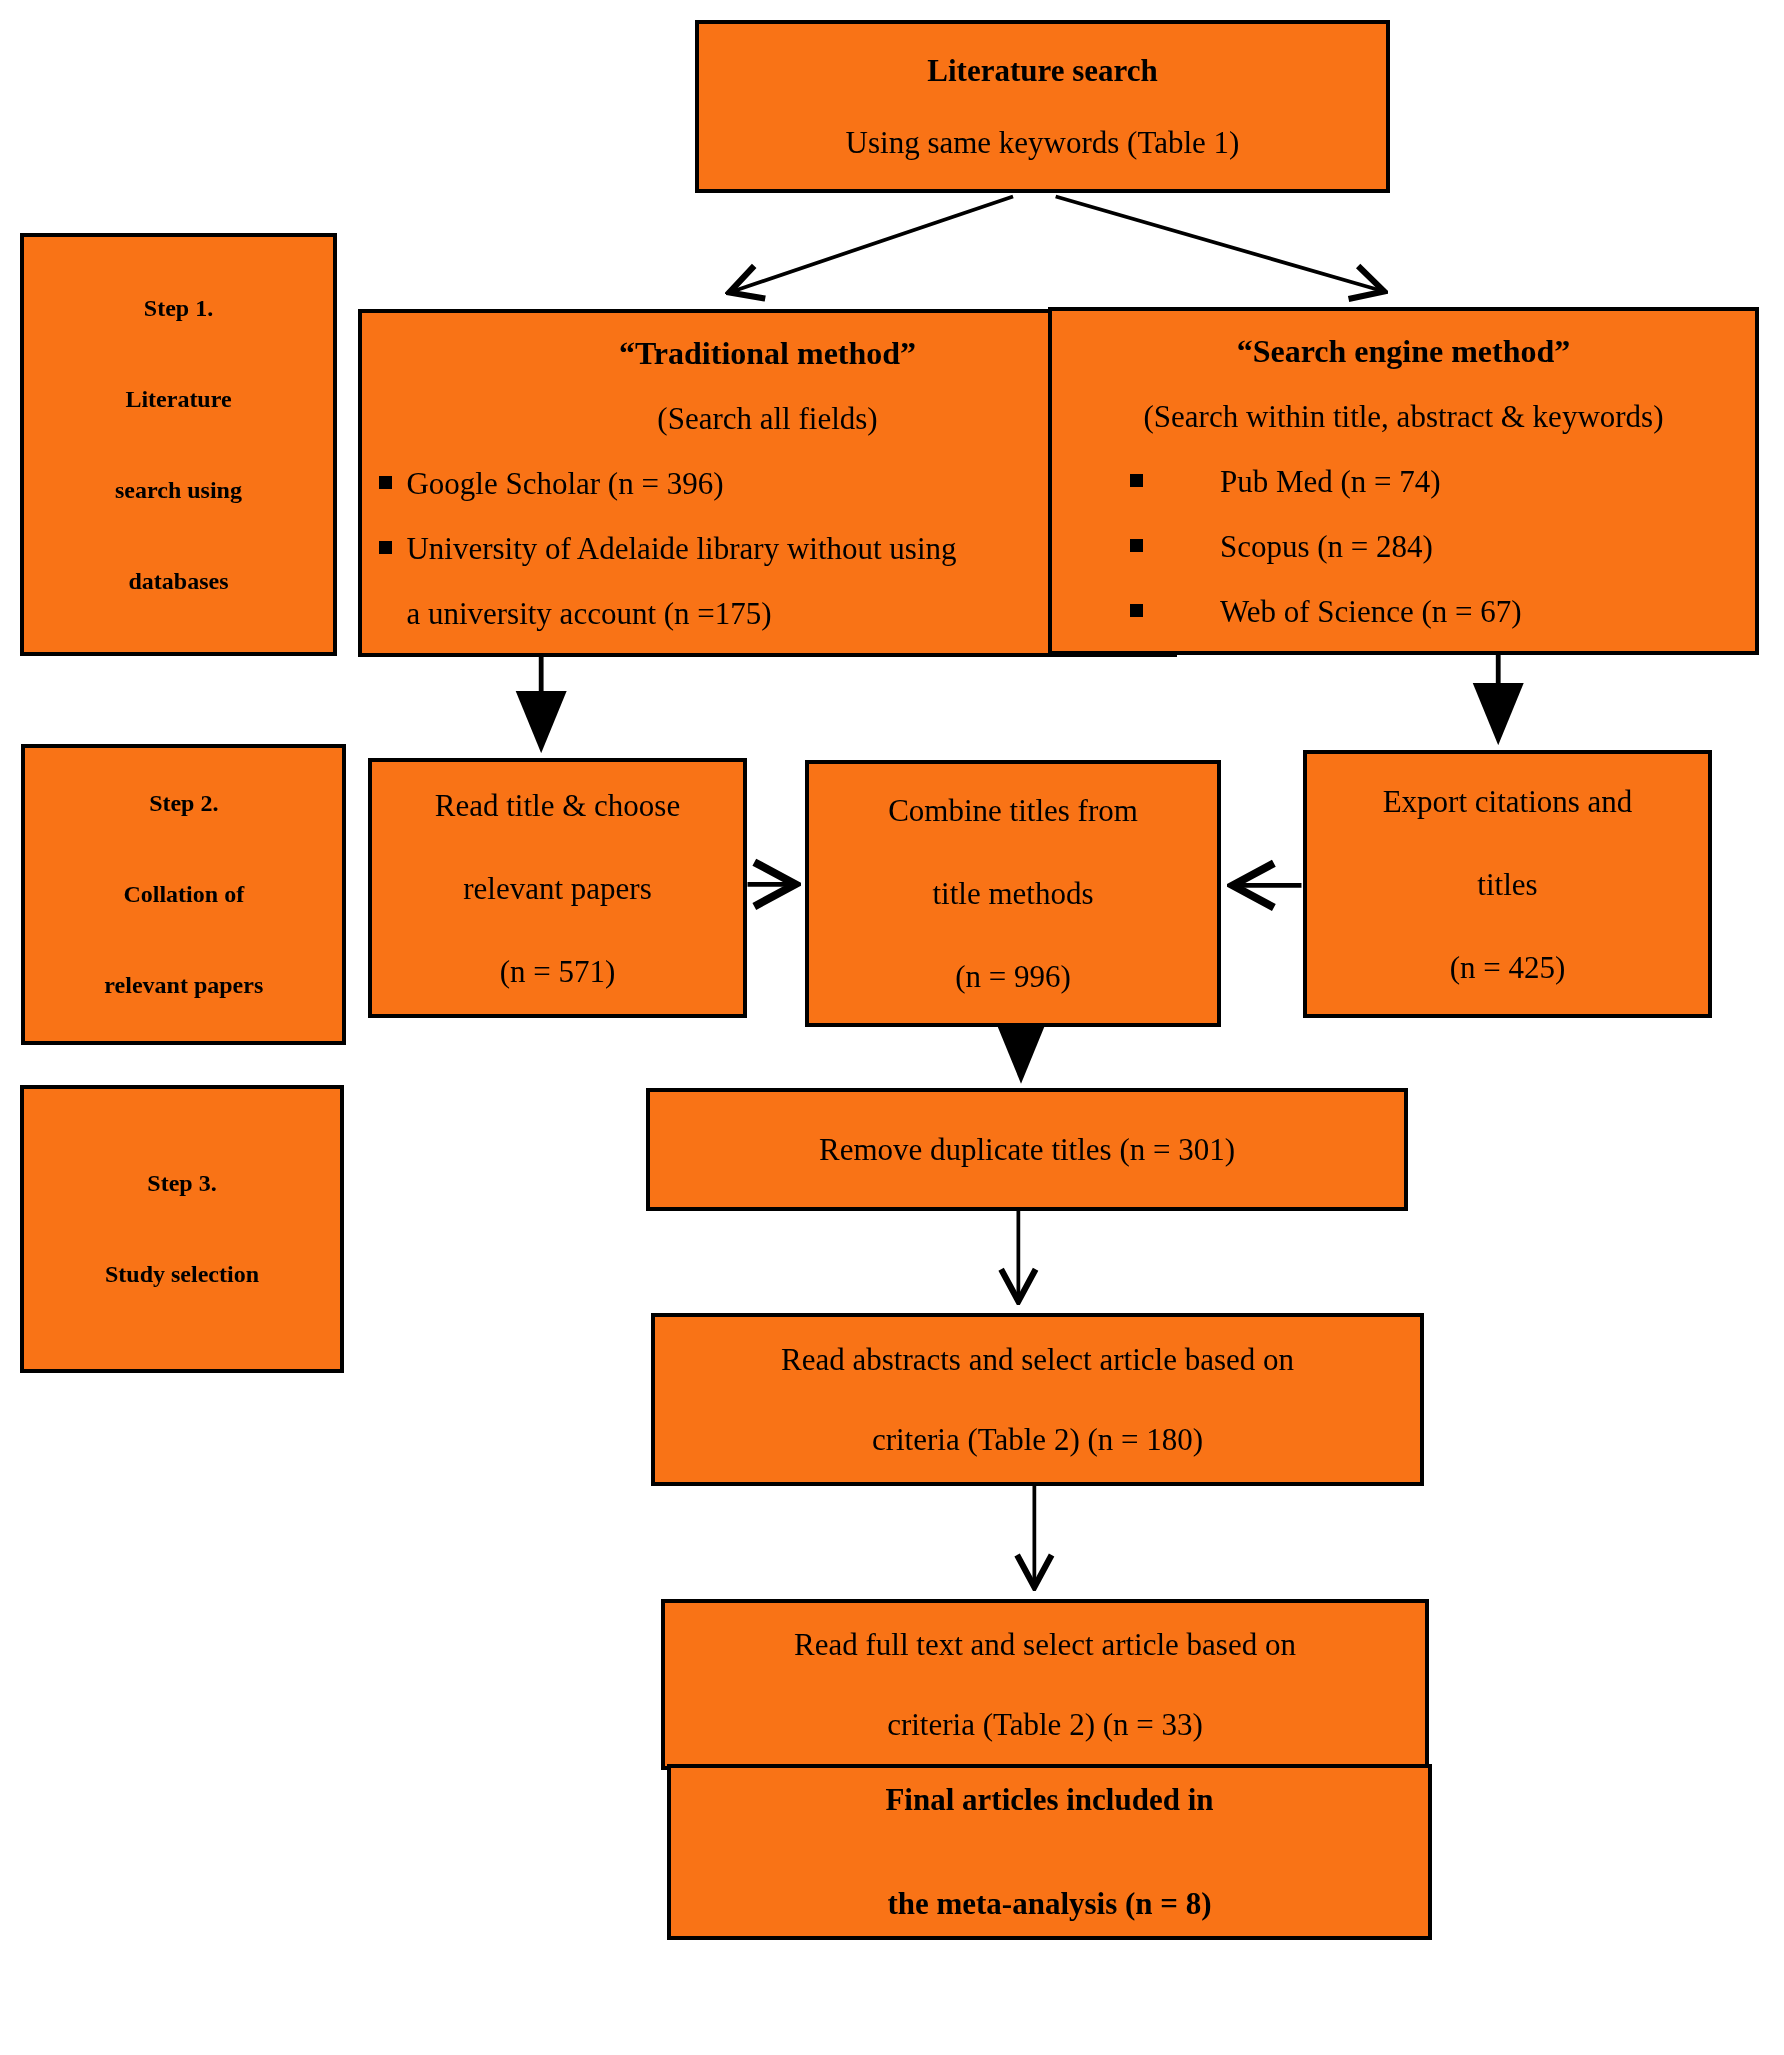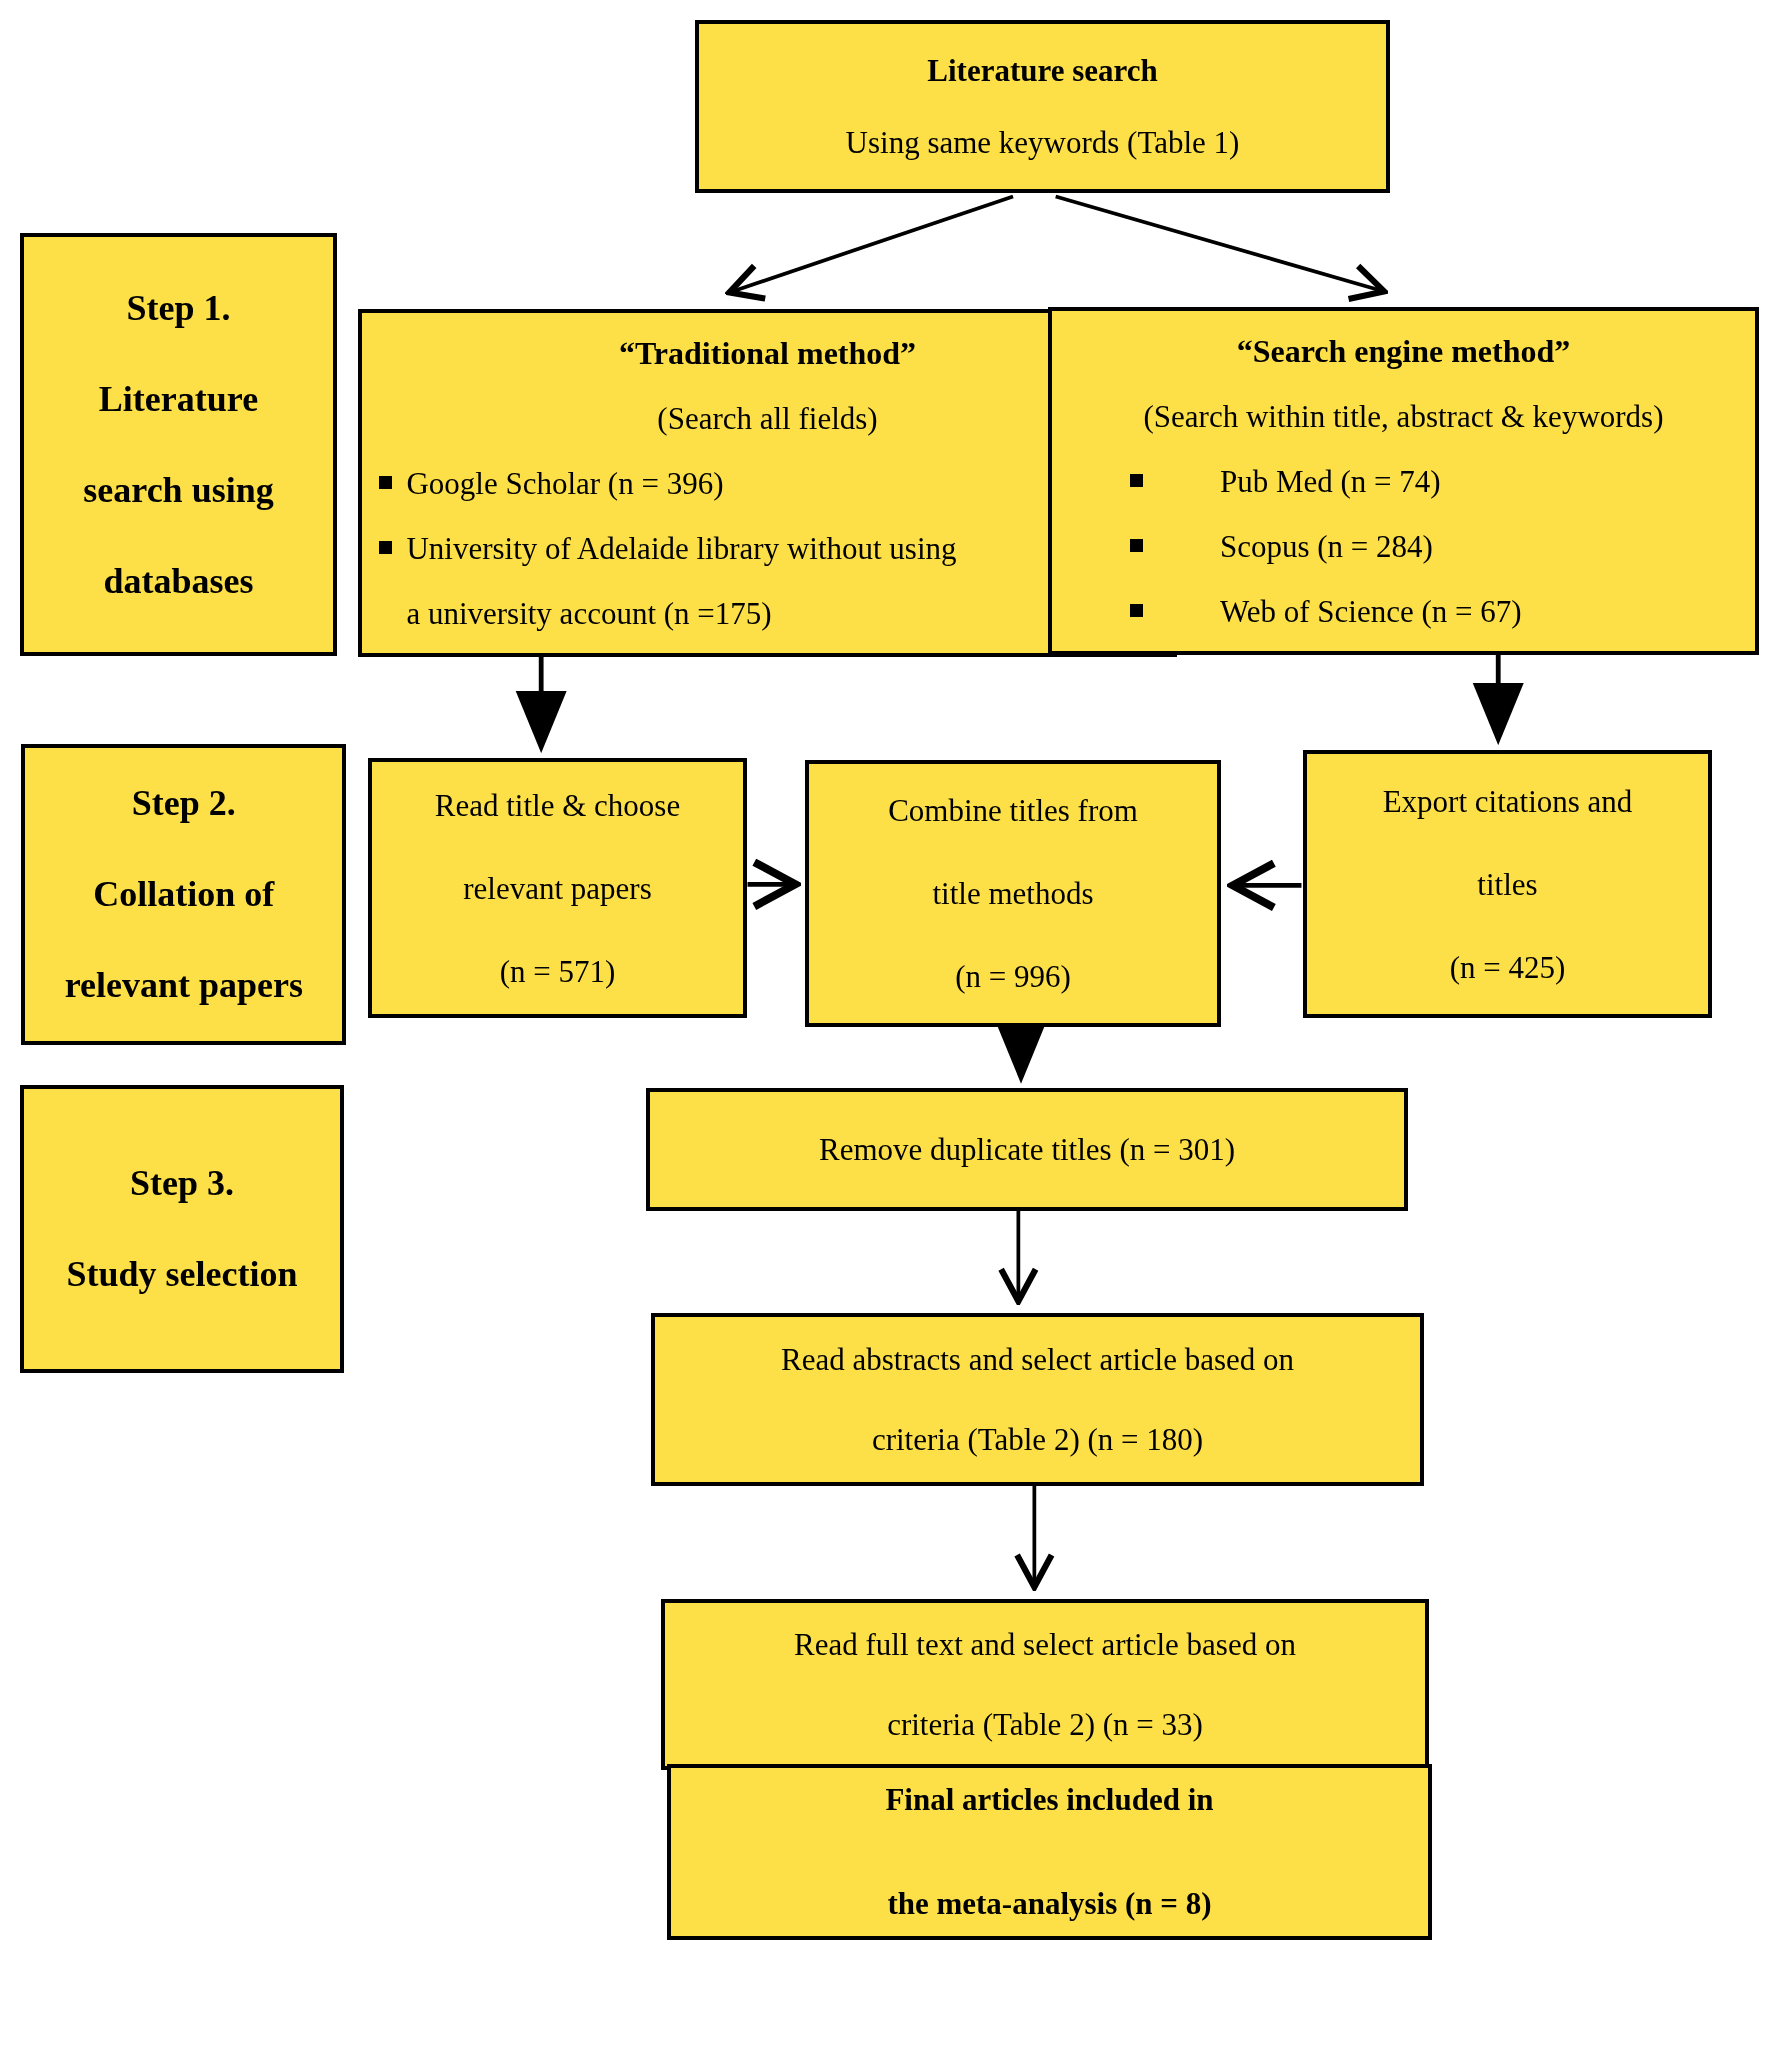--- a/index.html
+++ b/index.html
@@ -17,30 +17,30 @@
     position: absolute;
     left: 0; top: 0;
     width: 1784px;
     height: 2056px;
     pointer-events: none;
   }
   .box {
     position: absolute;
     box-sizing: border-box;
     border: 4.8px solid #000000;
-    background: #fde047;
+    background: #f97316;
     display: flex;
     flex-direction: column;
     justify-content: center;
     align-items: center;
     text-align: center;
   }
   .bold { font-weight: bold; }
   .top-box .line { line-height: 72px; }
-  .step-box .line { line-height: 91px; font-weight: bold; font-size: 36px; }
+  .step-box .line { line-height: 91px; font-weight: bold; font-size: 24px; }
   .mid-box .line { line-height: 83px; }
   .two-line .line { line-height: 80px; }
   .single-line .line { line-height: 80px; }
 
   .method-box {
     display: block;
     padding: 7.5px 10.7px 0 10.7px;
     text-align: center;
   }
   .method-box .m-title { line-height: 65px; font-weight: bold; font-size: 32px; }

